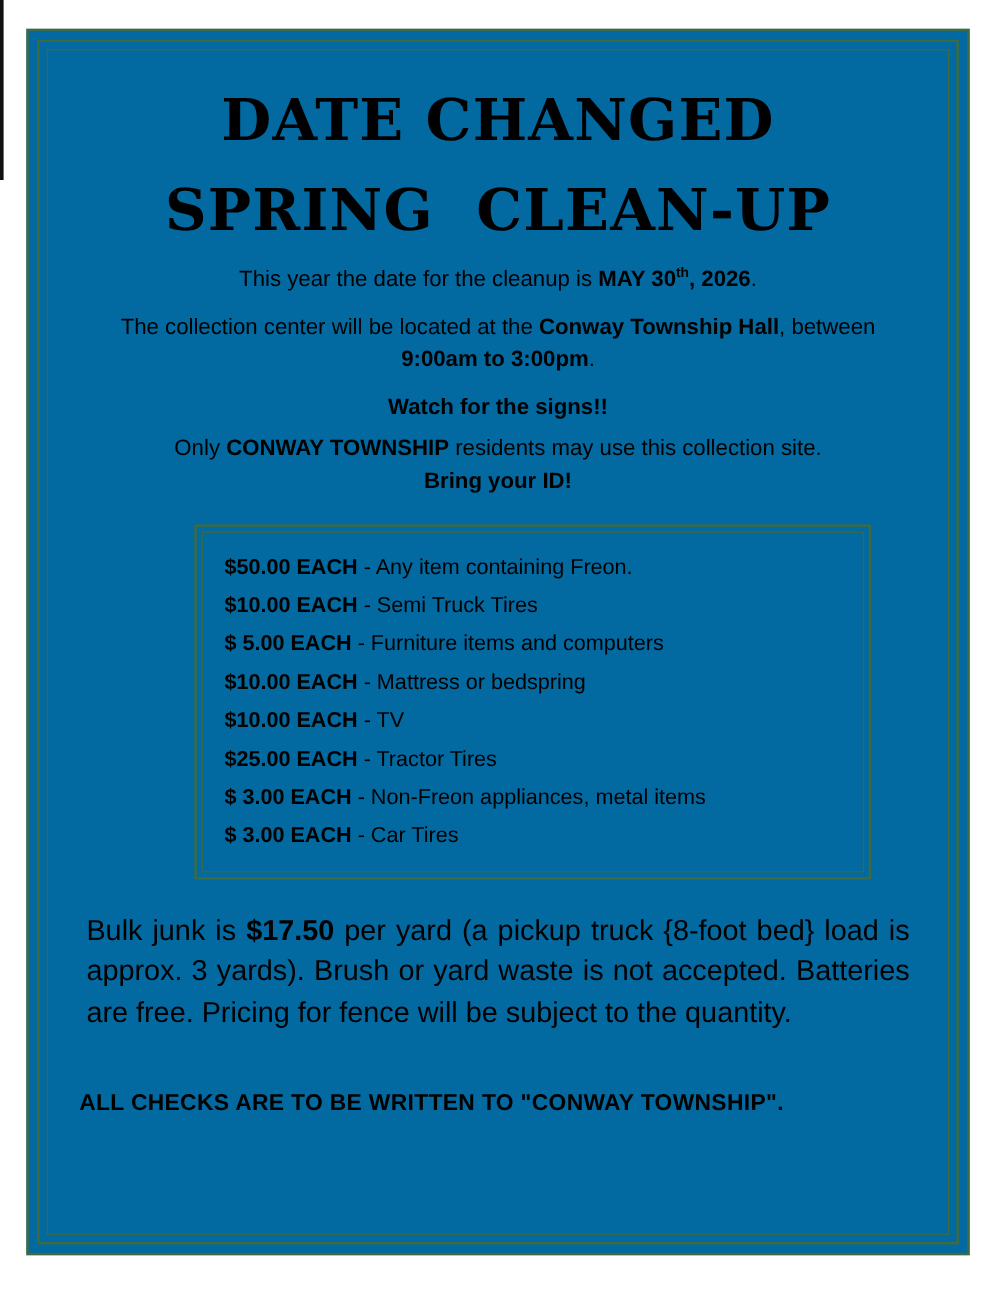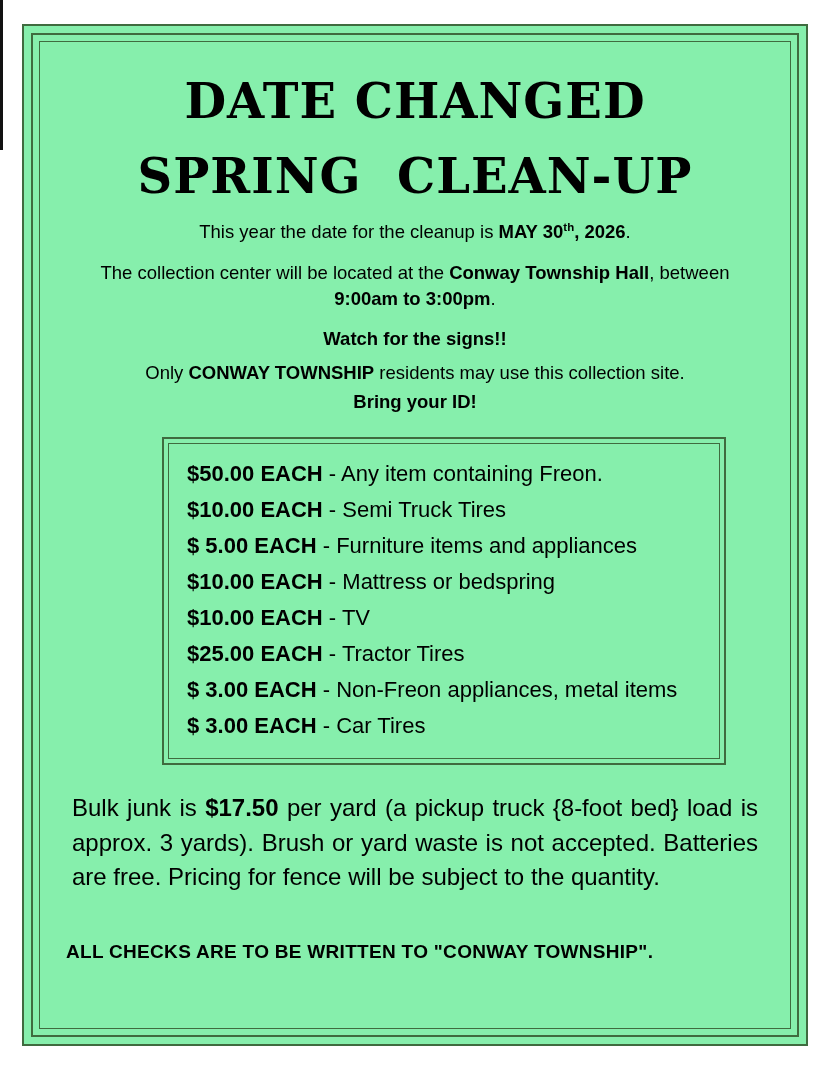--- a/index.html
+++ b/index.html
@@ -26,21 +26,21 @@
     background: #111111;
   }
 
   .flyer-outer {
     position: absolute;
     left: 22px;
     top: 24px;
     width: 786px;
     height: 1022px;
     border: 2px solid #3f6b3f;
-    background: #86efac;
+    background: #0369a1;
     box-sizing: border-box;
   }
   .flyer-mid {
     position: absolute;
     left: 7px;
     top: 7px;
     right: 7px;
     bottom: 7px;
     border: 2px solid #3f6b3f;
     box-sizing: border-box;
@@ -87,21 +87,21 @@
     margin: 22px 38px 0 96px;
     border: 2px solid #3f6b3f;
     padding: 4px;
     box-sizing: border-box;
   }
   .price-box-inner {
     border: 1px solid #3f6b3f;
     padding: 12px 16px 14px 18px;
   }
   .price-row {
-    font-size: 22px;
+    font-size: 18px;
     line-height: 1.0;
     padding: 7px 0;
     white-space: nowrap;
   }
   .price-amt { font-weight: bold; }
   .price-desc { font-weight: normal; }
 
   .closing {
     font-size: 24px;
     line-height: 1.45;
@@ -147,21 +147,21 @@
       <div class="price-box">
         <div class="price-box-inner">
 
           <div class="price-row">
             <span class="price-amt">$50.00 EACH</span><span class="price-desc"> -  Any item containing Freon.</span>
           </div>
           <div class="price-row">
             <span class="price-amt">$10.00 EACH</span><span class="price-desc"> -  Semi Truck Tires</span>
           </div>
           <div class="price-row">
-            <span class="price-amt">$ 5.00 EACH</span><span class="price-desc"> -  Furniture items and appliances</span>
+            <span class="price-amt">$ 5.00 EACH</span><span class="price-desc"> -  Furniture items and computers</span>
           </div>
           <div class="price-row">
             <span class="price-amt">$10.00 EACH</span><span class="price-desc"> -  Mattress or bedspring</span>
           </div>
           <div class="price-row">
             <span class="price-amt">$10.00 EACH</span><span class="price-desc"> - TV</span>
           </div>
           <div class="price-row">
             <span class="price-amt">$25.00 EACH</span><span class="price-desc"> -  Tractor Tires</span>
           </div>

